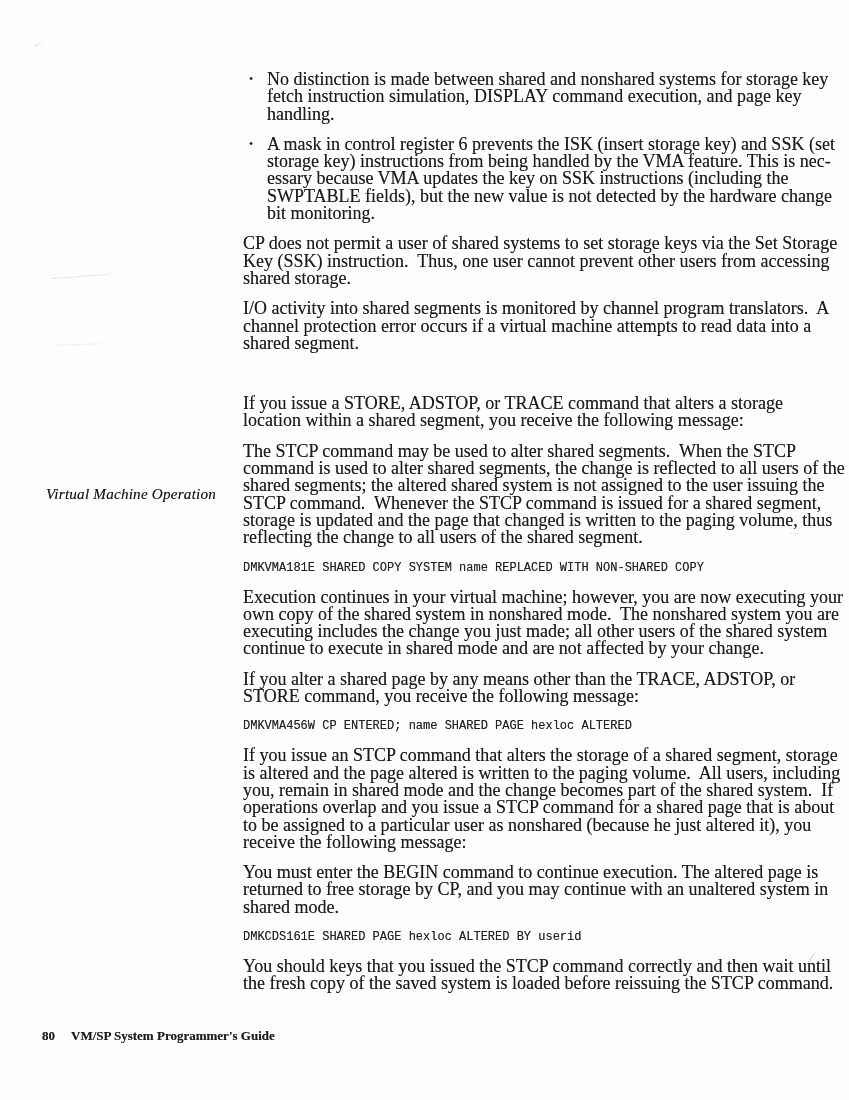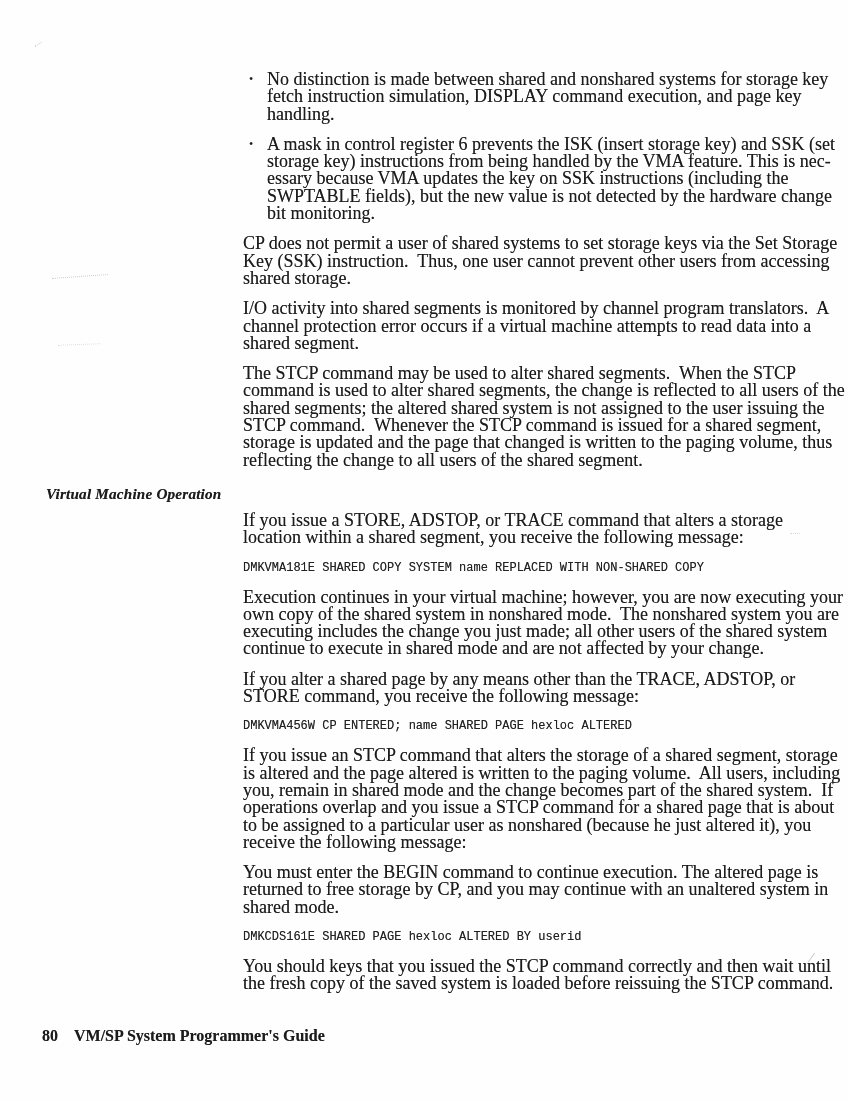--- a/index.html
+++ b/index.html
@@ -46,31 +46,31 @@
     margin: 0 0 13px 0;
     color: #222;
     text-shadow: 0 0 0.3px rgba(20,20,20,0.5);
   }
   .section-heading {
     position: absolute;
     left: 46px;
     top: 484px;
     font-size: 15.2px;
     line-height: 19px;
-    font-weight: bold;
+    font-weight: normal;
     font-style: italic;
     letter-spacing: 0.2px;
     white-space: nowrap;
     text-shadow: 0 0 0.4px rgba(20,20,20,0.6);
   }
   .footer {
     position: absolute;
     left: 42px;
     top: 1028px;
-    font-size: 16px;
+    font-size: 13px;
     line-height: 15px;
     font-weight: bold;
     white-space: nowrap;
     text-shadow: 0 0 0.3px rgba(20,20,20,0.5);
   }
   .footer .page-number { margin-right: 16px; }
   
   .artifact { position: absolute; pointer-events: none; }
   .artifact-1 { left: 52px; top: 276px; width: 56px; border-top: 1px dotted #b9b9b9; transform: rotate(-4deg); opacity: 0.7; }
   .artifact-2 { left: 58px; top: 344px; width: 42px; border-top: 1px dotted #cccccc; transform: rotate(-2deg); opacity: 0.6; }
@@ -104,29 +104,29 @@
     </div>
 
     <p class="body-text">CP does not permit a user of shared systems to set storage keys via the Set Storage
 Key (SSK) instruction.  Thus, one user cannot prevent other users from accessing
 shared storage.</p>
 
     <p class="body-text">I/O activity into shared segments is monitored by channel program translators.  A
 channel protection error occurs if a virtual machine attempts to read data into a
 shared segment.</p>
 
+    <p class="body-text para-store">If you issue a STORE, ADSTOP, or TRACE command that alters a storage
+location within a shared segment, you receive the following message:</p>
+
     <p class="body-text">The STCP command may be used to alter shared segments.  When the STCP
 command is used to alter shared segments, the change is reflected to all users of the
 shared segments; the altered shared system is not assigned to the user issuing the
 STCP command.  Whenever the STCP command is issued for a shared segment,
 storage is updated and the page that changed is written to the paging volume, thus
 reflecting the change to all users of the shared segment.</p>
-
-    <p class="body-text para-store">If you issue a STORE, ADSTOP, or TRACE command that alters a storage
-location within a shared segment, you receive the following message:</p>
 
     <div class="code-line">DMKVMA181E SHARED COPY SYSTEM name REPLACED WITH NON-SHARED COPY</div>
 
     <p class="body-text">Execution continues in your virtual machine; however, you are now executing your
 own copy of the shared system in nonshared mode.  The nonshared system you are
 executing includes the change you just made; all other users of the shared system
 continue to execute in shared mode and are not affected by your change.</p>
 
     <p class="body-text">If you alter a shared page by any means other than the TRACE, ADSTOP, or
 STORE command, you receive the following message:</p>

